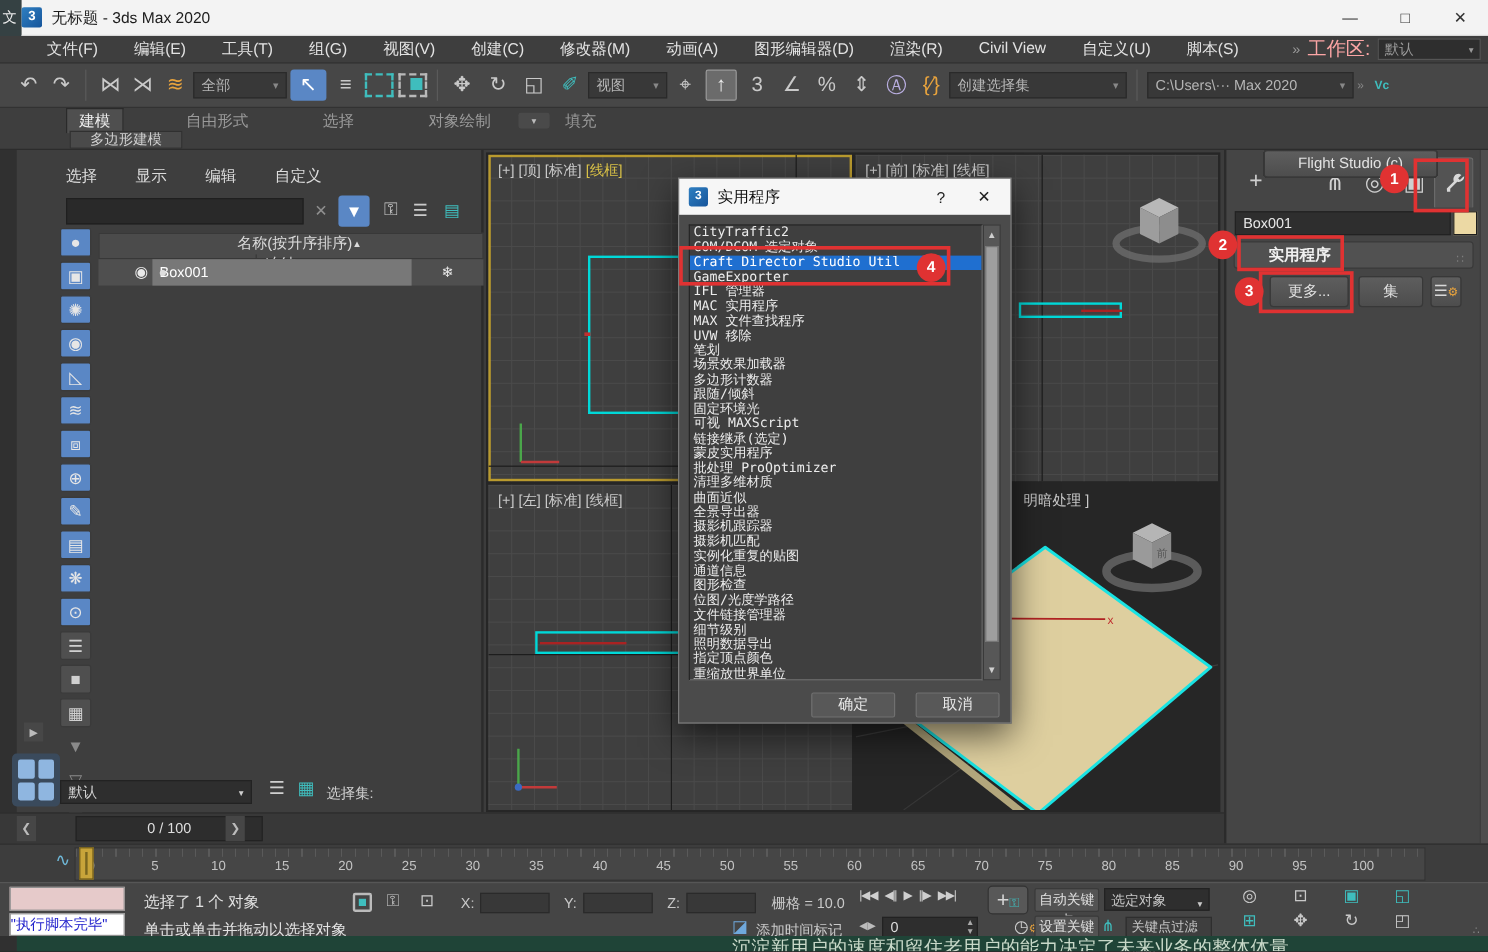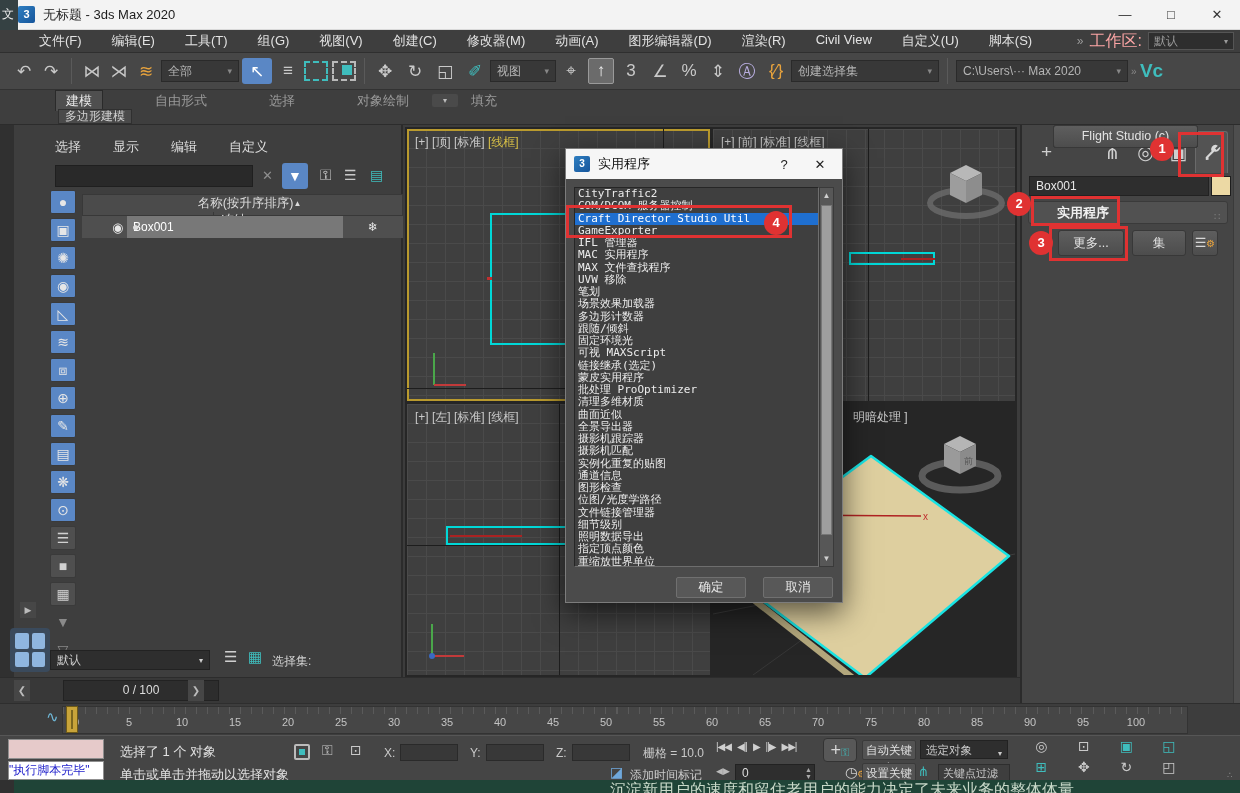--- a/index.html
+++ b/index.html
@@ -34,21 +34,21 @@
   .tb-sep{width:1px;height:26px;background:#5a5a5a;margin:0 5px;}
   .tb-dd{height:22px;background:#383838;border:1px solid #2a2a2a;color:#b5b5b5;display:flex;align-items:center;justify-content:space-between;padding:0 6px;font-size:12px;}
   .tb-dd .car{color:#888;font-size:9px;margin-left:6px;}
 
   
   #ribbon{left:0;top:90px;width:1240px;height:35px;background:#3e3e3e;border-bottom:1px solid #2c2c2c;}
   #ribbon-tabs{position:absolute;left:55px;top:1px;display:flex;gap:42px;height:19px;align-items:center;}
   .ribbon-tab{color:#9a9a9a;font-size:13px;padding:1px 10px;}
   .ribbon-tab.selected{background:#4f4f4f;color:#ececec;border:1px solid #2a2a2a;border-bottom:none;}
   #ribbon-dd{position:absolute;left:432px;top:4px;width:26px;height:13px;background:#4a4a4a;border-radius:2px;color:#bbb;font-size:8px;text-align:center;line-height:13px;}
-  #ribbon-sub{position:absolute;left:58px;top:19px;height:15px;background:#4a4a4a;border:1px solid #303030;color:#cfcfcf;font-size:12px;padding:0 6px;line-height:13px;}
+  #ribbon-sub{position:absolute;left:58px;top:19px;height:15px;background:#4a4a4a;border:1px solid #303030;color:#cfcfcf;font-size:12px;padding:0 16px;line-height:13px;}
 
   
   #left-strip{left:0;top:125px;width:14px;height:668px;background:#303030;}
   #explorer{left:14px;top:125px;width:389px;height:552px;background:#3e3e3e;border-right:2px solid #2b2b2b;}
   #explorer-menus{position:absolute;left:41px;top:13px;display:flex;gap:32px;font-size:13px;color:#ddd;}
   #explorer-search{position:absolute;left:41px;top:40px;width:198px;height:22px;background:#292929;border:1px solid #1f1f1f;}
   #search-clear{position:absolute;left:248px;top:43px;color:#8f8f8f;font-size:13px;}
   #search-filter{position:absolute;left:268px;top:38px;width:26px;height:26px;background:#5a87c5;border-radius:3px;color:#fff;text-align:center;line-height:26px;font-size:14px;}
   #explorer-lock{position:absolute;left:306px;top:41px;font-size:15px;color:#cfcfcf;}
   .exp-mini{position:absolute;top:42px;font-size:14px;color:#c9c9c9;}
@@ -263,21 +263,21 @@
         <span class="car">▾</span>
     </div>
     <span class="tb-sep"></span>
     <div class="tb-dd" style="width:172px">
       <span>C:\Users\··· Max 2020</span>
         <span class="car">▾</span>
     </div>
     <span style="color:#888;font-size:10px">»</span>
     <div style="display:flex">
 
-    <span class="tb-icon teal" style="font-weight:bold;font-size:19px">Vc</span>
+    <span class="tb-icon teal" style="font-weight:bold;font-size:10px">Vc</span>
       </div>
   </div>
 
   <div class="abs" id="ribbon">
     <div id="ribbon-tabs">
 
     <span class="ribbon-tab selected">建模</span>
         <span class="ribbon-tab">自由形式</span>
         <span class="ribbon-tab">选择</span>
         <span class="ribbon-tab">对象绘制</span>
@@ -422,21 +422,21 @@
   <div class="abs" id="dialog">
     <div id="dlg-title">
       <div id="dlg-icon" style="width:16px;height:16px;background:linear-gradient(135deg,#2f7fc1,#16559b);color:#fff;font-size:10px;font-weight:bold;text-align:center;line-height:16px;border-radius:2px;">3</div>
       <span class="t">实用程序</span>
       <span class="dlg-tbtn">?</span>
       <span class="dlg-tbtn">✕</span>
     </div>
     <div id="dlg-list">
 
     <div class="item">CityTraffic2</div>
-        <div class="item">COM/DCOM 服务器控制</div>
+        <div class="item">COM/DCOM 选定对象</div>
         <div class="item selected">Craft Director Studio Util</div>
         <div class="item">GameExporter</div>
         <div class="item">IFL 管理器</div>
         <div class="item">MAC 实用程序</div>
         <div class="item">MAX 文件查找程序</div>
         <div class="item">UVW 移除</div>
         <div class="item">笔划</div>
         <div class="item">场景效果加载器</div>
         <div class="item">多边形计数器</div>
         <div class="item">跟随/倾斜</div>

